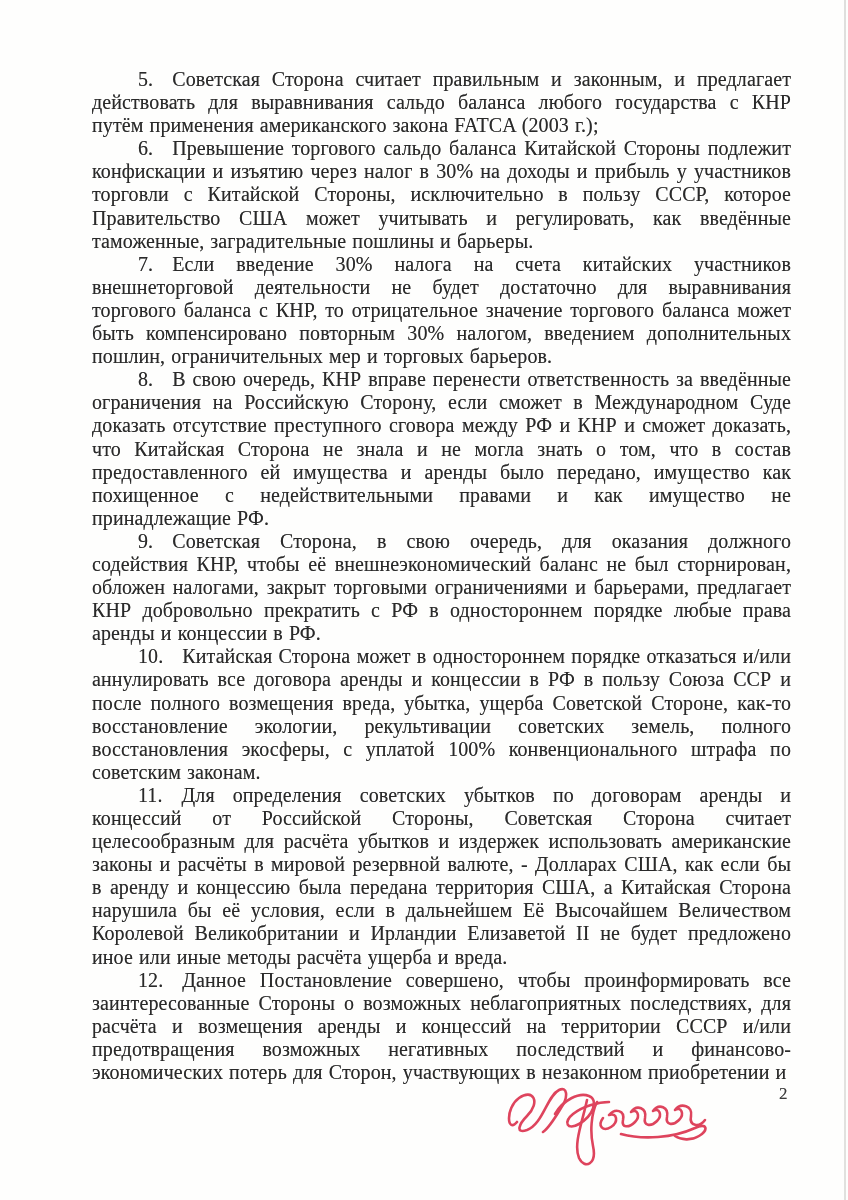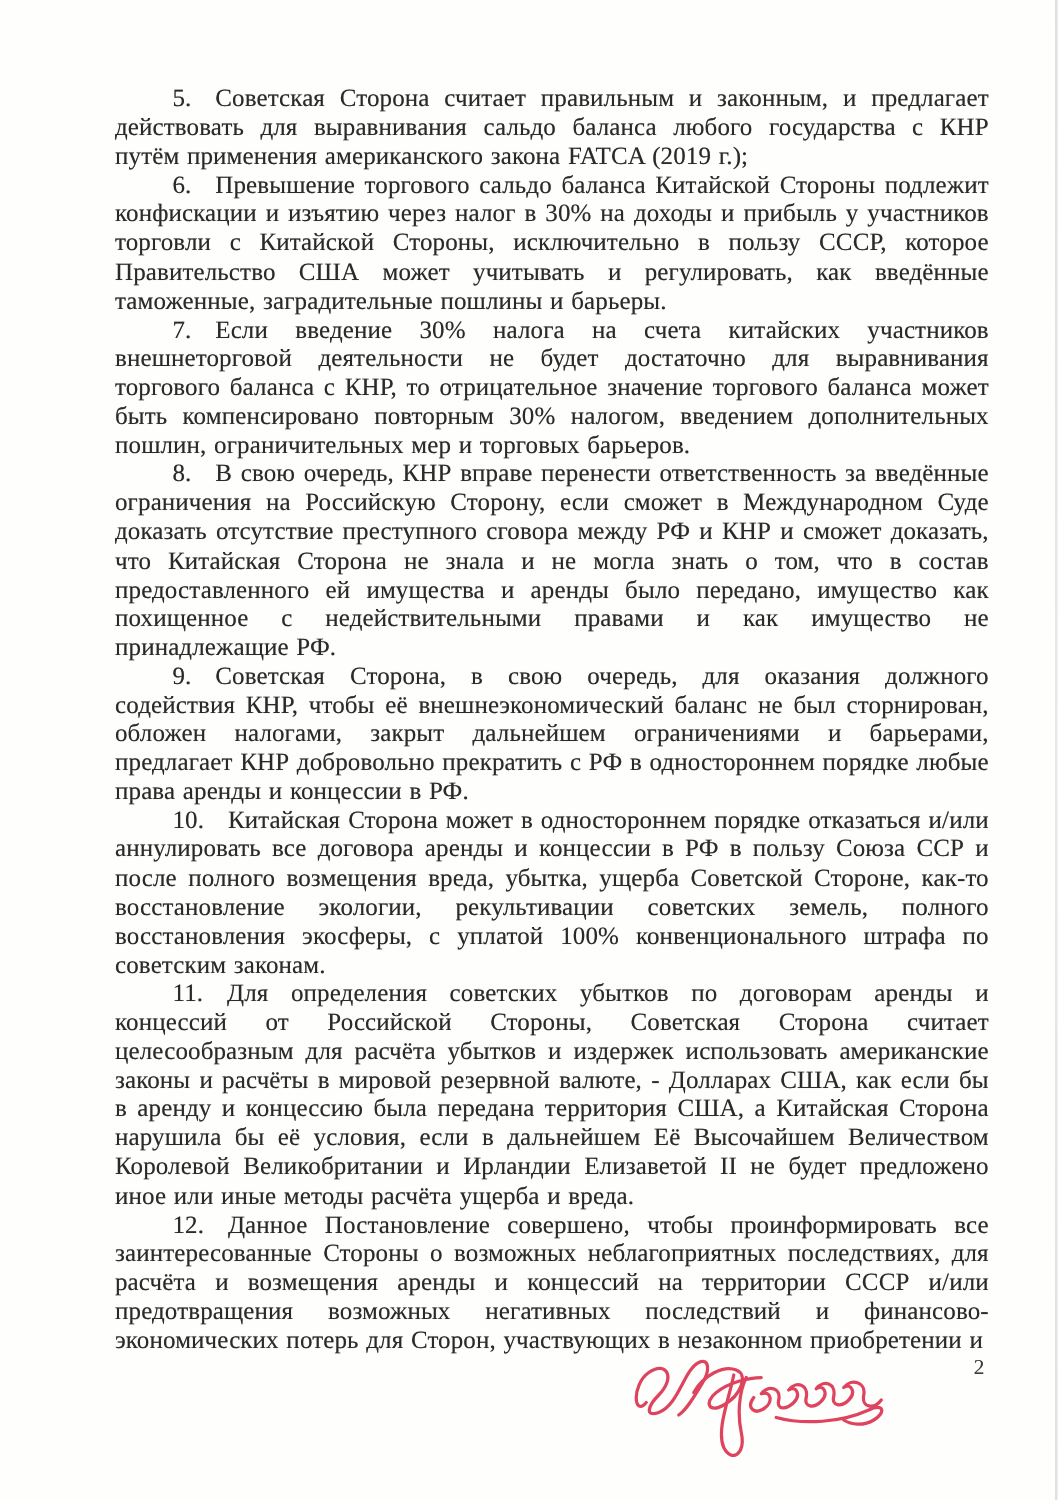--- a/index.html
+++ b/index.html
@@ -63,29 +63,29 @@
   }
 </style>
 </head>
 <body>
 
 <div class="page">
 
   <div class="scan-edge"></div>
 
   <div class="textblock">
-    <p class="para"><span class="pnum">5.</span><span class="ptext">Советская Сторона считает правильным и законным, и предлагает действовать для выравнивания сальдо баланса любого государства с КНР путём применения американского закона FATCA (2019 г.);</span></p>
+    <p class="para"><span class="pnum">5.</span><span class="ptext">Советская Сторона считает правильным и законным, и предлагает действовать для выравнивания сальдо баланса любого государства с КНР путём применения американского закона FATCA (2003 г.);</span></p>
 
     <p class="para"><span class="pnum">6.</span><span class="ptext">Превышение торгового сальдо баланса Китайской Стороны подлежит конфискации и изъятию через налог в 30% на доходы и прибыль у участников торговли с Китайской Стороны, исключительно в пользу СССР, которое Правительство США может учитывать и регулировать, как введённые таможенные, заградительные пошлины и барьеры.</span></p>
 
     <p class="para"><span class="pnum">7.</span><span class="ptext">Если введение 30% налога на счета китайских участников внешнеторговой деятельности не будет достаточно для выравнивания торгового баланса с КНР, то отрицательное значение торгового баланса может быть компенсировано повторным 30% налогом, введением дополнительных пошлин, ограничительных мер и торговых барьеров.</span></p>
 
     <p class="para"><span class="pnum">8.</span><span class="ptext">В свою очередь, КНР вправе перенести ответственность за введённые ограничения на Российскую Сторону, если сможет в Международном Суде доказать отсутствие преступного сговора между РФ и КНР и сможет доказать, что Китайская Сторона не знала и не могла знать о том, что в состав предоставленного ей имущества и аренды было передано, имущество как похищенное с недействительными правами и как имущество не принадлежащие РФ.</span></p>
 
-    <p class="para"><span class="pnum">9.</span><span class="ptext">Советская Сторона, в свою очередь, для оказания должного содействия КНР, чтобы её внешнеэкономический баланс не был сторнирован, обложен налогами, закрыт дальнейшем ограничениями и барьерами, предлагает КНР добровольно прекратить с РФ в одностороннем порядке любые права аренды и концессии в РФ.</span></p>
+    <p class="para"><span class="pnum">9.</span><span class="ptext">Советская Сторона, в свою очередь, для оказания должного содействия КНР, чтобы её внешнеэкономический баланс не был сторнирован, обложен налогами, закрыт торговыми ограничениями и барьерами, предлагает КНР добровольно прекратить с РФ в одностороннем порядке любые права аренды и концессии в РФ.</span></p>
 
     <p class="para"><span class="pnum">10.</span><span class="ptext">Китайская Сторона может в одностороннем порядке отказаться и/или аннулировать все договора аренды и концессии в РФ в пользу Союза ССР и после полного возмещения вреда, убытка, ущерба Советской Стороне, как-то восстановление экологии, рекультивации советских земель, полного восстановления экосферы, с уплатой 100% конвенционального штрафа по советским законам.</span></p>
 
     <p class="para"><span class="pnum">11.</span><span class="ptext">Для определения советских убытков по договорам аренды и концессий от Российской Стороны, Советская Сторона считает целесообразным для расчёта убытков и издержек использовать американские законы и расчёты в мировой резервной валюте, - Долларах США, как если бы в аренду и концессию была передана территория США, а Китайская Сторона нарушила бы её условия, если в дальнейшем Её Высочайшем Величеством Королевой Великобритании и Ирландии Елизаветой II не будет предложено иное или иные методы расчёта ущерба и вреда.</span></p>
 
     <p class="para"><span class="pnum">12.</span><span class="ptext">Данное Постановление совершено, чтобы проинформировать все заинтересованные Стороны о возможных неблагоприятных последствиях, для расчёта и возмещения аренды и концессий на территории СССР и/или предотвращения возможных негативных последствий и финансово-экономических потерь для Сторон, участвующих в незаконном приобретении и</span></p>
   </div>
 
   <div class="signature">
     <svg viewBox="0 0 218 92" xmlns="http://www.w3.org/2000/svg">

